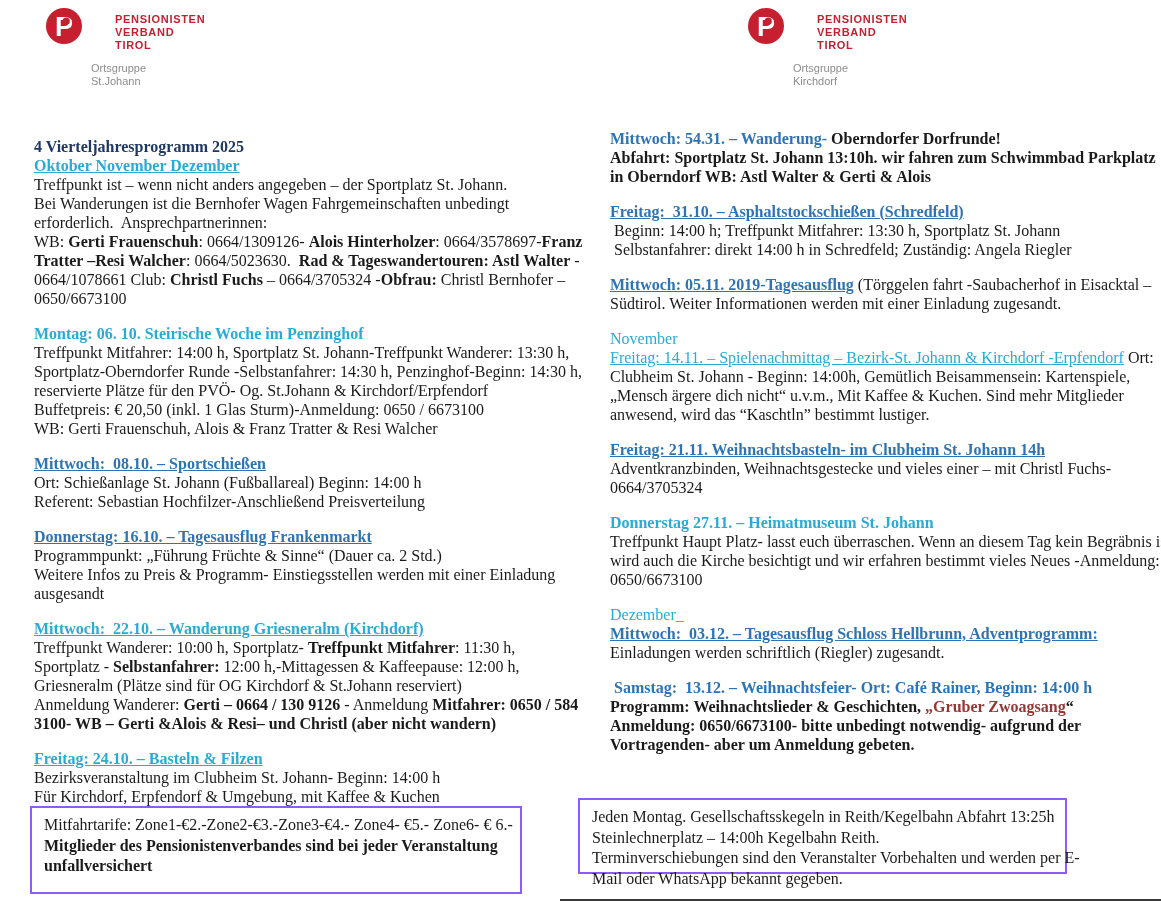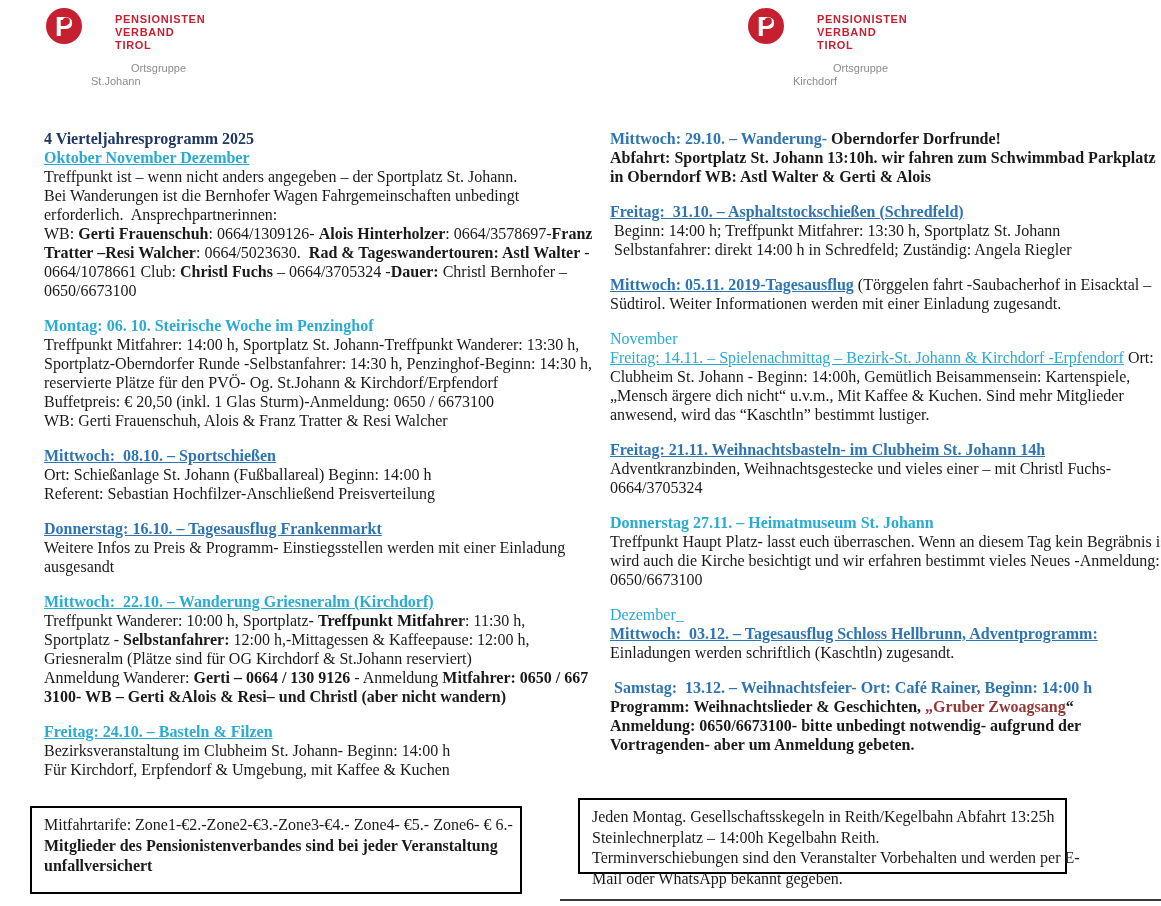--- a/index.html
+++ b/index.html
@@ -15,41 +15,41 @@
   
   .logo{position:absolute;top:8px;display:flex;align-items:flex-start;}
   .logo-left{left:46px;}
   .logo-right{left:748px;}
   .logo-mark{flex:0 0 auto;}
   .logo-text{margin-left:9px;padding-top:5px;font-family:"Liberation Sans", sans-serif;}
   .org-line{
     font-size:11px;font-weight:bold;letter-spacing:0.7px;
     color:var(--c-logo-red,#C51F30);line-height:13px;white-space:pre;padding-left:24px;
   }
-  .group-label{margin-top:10px;margin-left:40px;}
+  .group-label{margin-top:10px;}
   .group-label,.group-name{
     font-size:11px;color:var(--c-logo-gray,#8C8C8C);line-height:13px;white-space:pre;
   }
   
   .col{position:absolute;top:129px;}
-  .col-left{left:44px;width:540px;}
+  .col-left{left:34px;width:540px;margin-top:8px;}
   .col-right{left:610px;width:551px;}
   .block{margin-bottom:16px;}
   .block:last-child{margin-bottom:0;}
   .line{line-height:19px;white-space:pre;}
   .seg{color:#1a1a1a;}
   .seg.b{font-weight:bold;}
   .seg.u{text-decoration:underline;text-align:right;}
   .seg.c-cyan{color:var(--c-cyan,#29ABD4);}
   .seg.c-steel{color:var(--c-steel,#2E74B5);}
   .seg.c-navy{color:var(--c-navy,#1F3864);}
   .seg.c-red{color:var(--c-red,#953735);}
   
   .note-box{
-    position:absolute;border:2px solid #000000;background:#ffffff;
+    position:absolute;border:2px solid #8b5cf6;background:#ffffff;
     padding:7px 12px;box-sizing:border-box;
   }
   .note-box .line{line-height:20.5px;}
   .box-left{left:30px;top:806px;width:492px;height:88px;}
   .box-right{left:578px;top:798px;width:489px;height:76px;}
   .bottom-rule{
     position:absolute;left:560px;top:899px;width:601px;height:2px;
     background:#3a3a3a;
   }
 </style>
@@ -90,58 +90,59 @@
 
   <div class="col col-left" id="col-left">
       <div class="block">
         <div class="line"><span class="seg b c-navy">4 Vierteljahresprogramm 2025</span></div>
         <div class="line"><span class="seg b u c-cyan">Oktober November Dezember</span></div>
         <div class="line"><span class="seg">Treffpunkt ist – wenn nicht anders angegeben – der Sportplatz St. Johann.</span></div>
         <div class="line"><span class="seg">Bei Wanderungen ist die Bernhofer Wagen Fahrgemeinschaften unbedingt</span></div>
         <div class="line"><span class="seg">erforderlich.  Ansprechpartnerinnen:</span></div>
         <div class="line"><span class="seg">WB: </span><span class="seg b">Gerti Frauenschuh</span><span class="seg">: 0664/1309126- </span><span class="seg b">Alois Hinterholzer</span><span class="seg">: 0664/3578697-</span><span class="seg b">Franz</span></div>
         <div class="line"><span class="seg b">Tratter –Resi Walcher</span><span class="seg">: 0664/5023630.  </span><span class="seg b">Rad &amp; Tageswandertouren: Astl Walter</span><span class="seg"> -</span></div>
-        <div class="line"><span class="seg">0664/1078661 Club: </span><span class="seg b">Christl Fuchs</span><span class="seg"> – 0664/3705324 -</span><span class="seg b">Dauer:</span><span class="seg"> Christl Bernhofer –</span></div>
+        <div class="line"><span class="seg">0664/1078661 Club: </span><span class="seg b">Christl Fuchs</span><span class="seg"> – 0664/3705324 -</span><span class="seg b">Obfrau:</span><span class="seg"> Christl Bernhofer –</span></div>
         <div class="line"><span class="seg">0650/6673100</span></div>
       </div>
       <div class="block">
         <div class="line"><span class="seg b c-cyan">Montag: 06. 10. Steirische Woche im Penzinghof</span></div>
         <div class="line"><span class="seg">Treffpunkt Mitfahrer: 14:00 h, Sportplatz St. Johann-Treffpunkt Wanderer: 13:30 h,</span></div>
         <div class="line"><span class="seg">Sportplatz-Oberndorfer Runde -Selbstanfahrer: 14:30 h, Penzinghof-Beginn: 14:30 h,</span></div>
         <div class="line"><span class="seg">reservierte Plätze für den PVÖ- Og. St.Johann &amp; Kirchdorf/Erpfendorf</span></div>
         <div class="line"><span class="seg">Buffetpreis: € 20,50 (inkl. 1 Glas Sturm)-Anmeldung: 0650 / 6673100</span></div>
         <div class="line"><span class="seg">WB: Gerti Frauenschuh, Alois &amp; Franz Tratter &amp; Resi Walcher</span></div>
       </div>
       <div class="block">
         <div class="line"><span class="seg b u c-steel">Mittwoch:  08.10. – Sportschießen</span></div>
         <div class="line"><span class="seg">Ort: Schießanlage St. Johann (Fußballareal) Beginn: 14:00 h</span></div>
         <div class="line"><span class="seg">Referent: Sebastian Hochfilzer-Anschließend Preisverteilung</span></div>
       </div>
       <div class="block">
         <div class="line"><span class="seg b u c-steel">Donnerstag: 16.10. – Tagesausflug Frankenmarkt</span></div>
+        <div class="line"><span class="seg">Programmpunkt: „Führung Früchte &amp; Sinne“ (Dauer ca. 2 Std.)</span></div>
         <div class="line"><span class="seg">Weitere Infos zu Preis &amp; Programm- Einstiegsstellen werden mit einer Einladung</span></div>
         <div class="line"><span class="seg">ausgesandt</span></div>
       </div>
       <div class="block">
         <div class="line"><span class="seg b u c-cyan">Mittwoch:  22.10. – Wanderung Griesneralm (Kirchdorf)</span></div>
         <div class="line"><span class="seg">Treffpunkt Wanderer: 10:00 h, Sportplatz- </span><span class="seg b">Treffpunkt Mitfahrer</span><span class="seg">: 11:30 h,</span></div>
         <div class="line"><span class="seg">Sportplatz - </span><span class="seg b">Selbstanfahrer:</span><span class="seg"> 12:00 h,-Mittagessen &amp; Kaffeepause: 12:00 h,</span></div>
         <div class="line"><span class="seg">Griesneralm (Plätze sind für OG Kirchdorf &amp; St.Johann reserviert)</span></div>
-        <div class="line"><span class="seg">Anmeldung Wanderer: </span><span class="seg b">Gerti – 0664 / 130 9126</span><span class="seg"> - Anmeldung </span><span class="seg b">Mitfahrer: 0650 / 667</span></div>
+        <div class="line"><span class="seg">Anmeldung Wanderer: </span><span class="seg b">Gerti – 0664 / 130 9126</span><span class="seg"> - Anmeldung </span><span class="seg b">Mitfahrer: 0650 / 584</span></div>
         <div class="line"><span class="seg b">3100- WB – Gerti &amp;Alois &amp; Resi– und Christl (aber nicht wandern)</span></div>
       </div>
       <div class="block">
         <div class="line"><span class="seg b u c-cyan">Freitag: 24.10. – Basteln &amp; Filzen</span></div>
         <div class="line"><span class="seg">Bezirksveranstaltung im Clubheim St. Johann- Beginn: 14:00 h</span></div>
         <div class="line"><span class="seg">Für Kirchdorf, Erpfendorf &amp; Umgebung, mit Kaffee &amp; Kuchen</span></div>
       </div>
     </div>
   <div class="col col-right" id="col-right">
       <div class="block">
-        <div class="line"><span class="seg b c-steel">Mittwoch: 29.10. – Wanderung-</span><span class="seg b"> Oberndorfer Dorfrunde!</span></div>
+        <div class="line"><span class="seg b c-steel">Mittwoch: 54.31. – Wanderung-</span><span class="seg b"> Oberndorfer Dorfrunde!</span></div>
         <div class="line"><span class="seg b">Abfahrt: Sportplatz St. Johann 13:10h. wir fahren zum Schwimmbad Parkplatz</span></div>
         <div class="line"><span class="seg b">in Oberndorf WB: Astl Walter &amp; Gerti &amp; Alois</span></div>
       </div>
       <div class="block">
         <div class="line"><span class="seg b u c-steel">Freitag:  31.10. – Asphaltstockschießen (Schredfeld)</span></div>
         <div class="line"><span class="seg"> Beginn: 14:00 h; Treffpunkt Mitfahrer: 13:30 h, Sportplatz St. Johann</span></div>
         <div class="line"><span class="seg"> Selbstanfahrer: direkt 14:00 h in Schredfeld; Zuständig: Angela Riegler</span></div>
       </div>
       <div class="block">
         <div class="line"><span class="seg b u c-steel">Mittwoch: 05.11. 2019-Tagesausflug</span><span class="seg"> (Törggelen fahrt -Saubacherhof in Eisacktal –</span></div>
@@ -161,21 +162,21 @@
       </div>
       <div class="block">
         <div class="line"><span class="seg b c-cyan">Donnerstag 27.11. – Heimatmuseum St. Johann</span></div>
         <div class="line"><span class="seg">Treffpunkt Haupt Platz- lasst euch überraschen. Wenn an diesem Tag kein Begräbnis ist</span></div>
         <div class="line"><span class="seg">wird auch die Kirche besichtigt und wir erfahren bestimmt vieles Neues -Anmeldung:</span></div>
         <div class="line"><span class="seg">0650/6673100</span></div>
       </div>
       <div class="block">
         <div class="line"><span class="seg c-cyan">Dezember_</span></div>
         <div class="line"><span class="seg b u c-steel">Mittwoch:  03.12. – Tagesausflug Schloss Hellbrunn, Adventprogramm:</span></div>
-        <div class="line"><span class="seg">Einladungen werden schriftlich (Kaschtln) zugesandt.</span></div>
+        <div class="line"><span class="seg">Einladungen werden schriftlich (Riegler) zugesandt.</span></div>
       </div>
       <div class="block">
         <div class="line"><span class="seg b c-steel"> Samstag:  13.12. – Weihnachtsfeier- Ort: Café Rainer, Beginn: 14:00 h</span></div>
         <div class="line"><span class="seg b">Programm: Weihnachtslieder &amp; Geschichten, </span><span class="seg b c-red">„Gruber Zwoagsang</span><span class="seg b">“</span></div>
         <div class="line"><span class="seg b">Anmeldung: 0650/6673100- bitte unbedingt notwendig- aufgrund der</span></div>
         <div class="line"><span class="seg b">Vortragenden- aber um Anmeldung gebeten.</span></div>
       </div>
     </div>
 
   <div class="note-box box-left">

